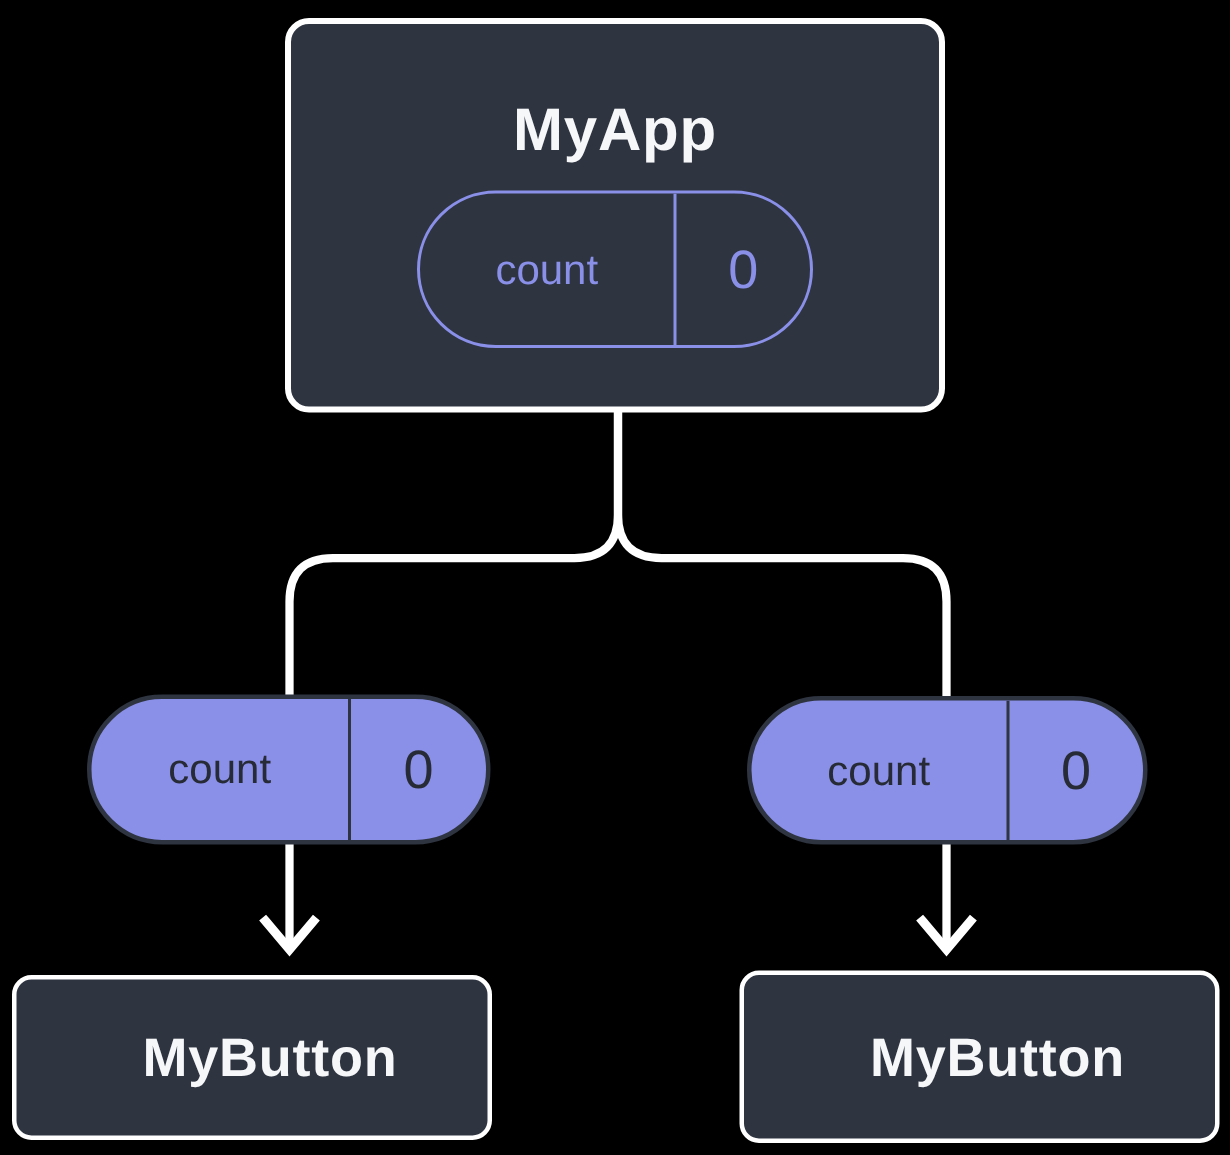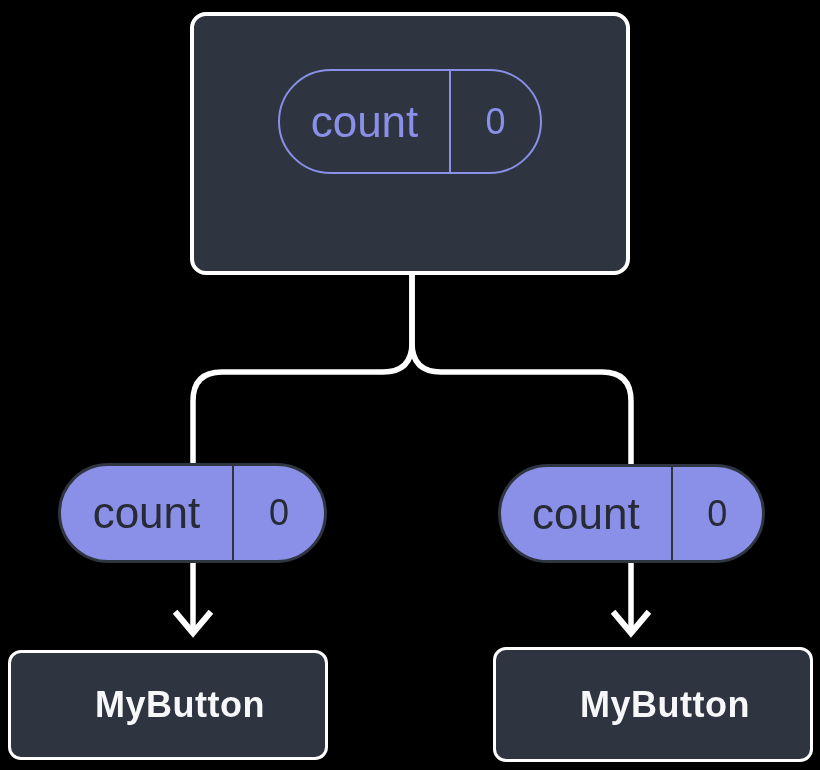--- a/index.html
+++ b/index.html
@@ -77,21 +77,21 @@
   .pill-filled .pill-value { color: #262B35; }
   .pill-filled .pill-name  { border-right: 2.5px solid #2E3440; }
   .pill-filled-left  { left: 58px;  top: 463px; width: 269px; height: 100px; }
   .pill-filled-right { left: 498px; top: 464px; width: 267px; height: 99px; }
 
   .pill-name {
     flex: 0 0 65%;
     display: flex;
     align-items: center;
     justify-content: center;
-    font-size: 44px;
+    font-size: 28px;
     font-weight: 400;
   }
   .pill-value {
     flex: 1 1 auto;
     display: flex;
     align-items: center;
     justify-content: center;
     font-size: 36px;
     font-weight: 400;
   }
@@ -105,20 +105,21 @@
 
     <path d="M412 268 V343 Q412 372 383 372 H222 Q193 372 193 401 V629" fill="none" stroke="#FFFFFF" stroke-width="5.5"></path>
 
     <path d="M412 268 V343 Q412 372 441 372 H602 Q631 372 631 401 V629" fill="none" stroke="#FFFFFF" stroke-width="5.5"></path>
 
     <path d="M177 614 L193 633 L209 614" fill="none" stroke="#FFFFFF" stroke-width="6" stroke-linecap="square" stroke-linejoin="miter"></path>
     <path d="M615 614 L631 633 L647 614" fill="none" stroke="#FFFFFF" stroke-width="6" stroke-linecap="square" stroke-linejoin="miter"></path>
   </svg>
 
   <div class="node node-root">
+    <div class="node-title">MyApp</div>
     <div class="pill pill-outline">
       <div class="pill-name">count</div>
       <div class="pill-value">0</div>
     </div>
   </div>
 
   <div class="pill pill-filled pill-filled-left">
     <div class="pill-name">count</div>
     <div class="pill-value">0</div>
   </div>

